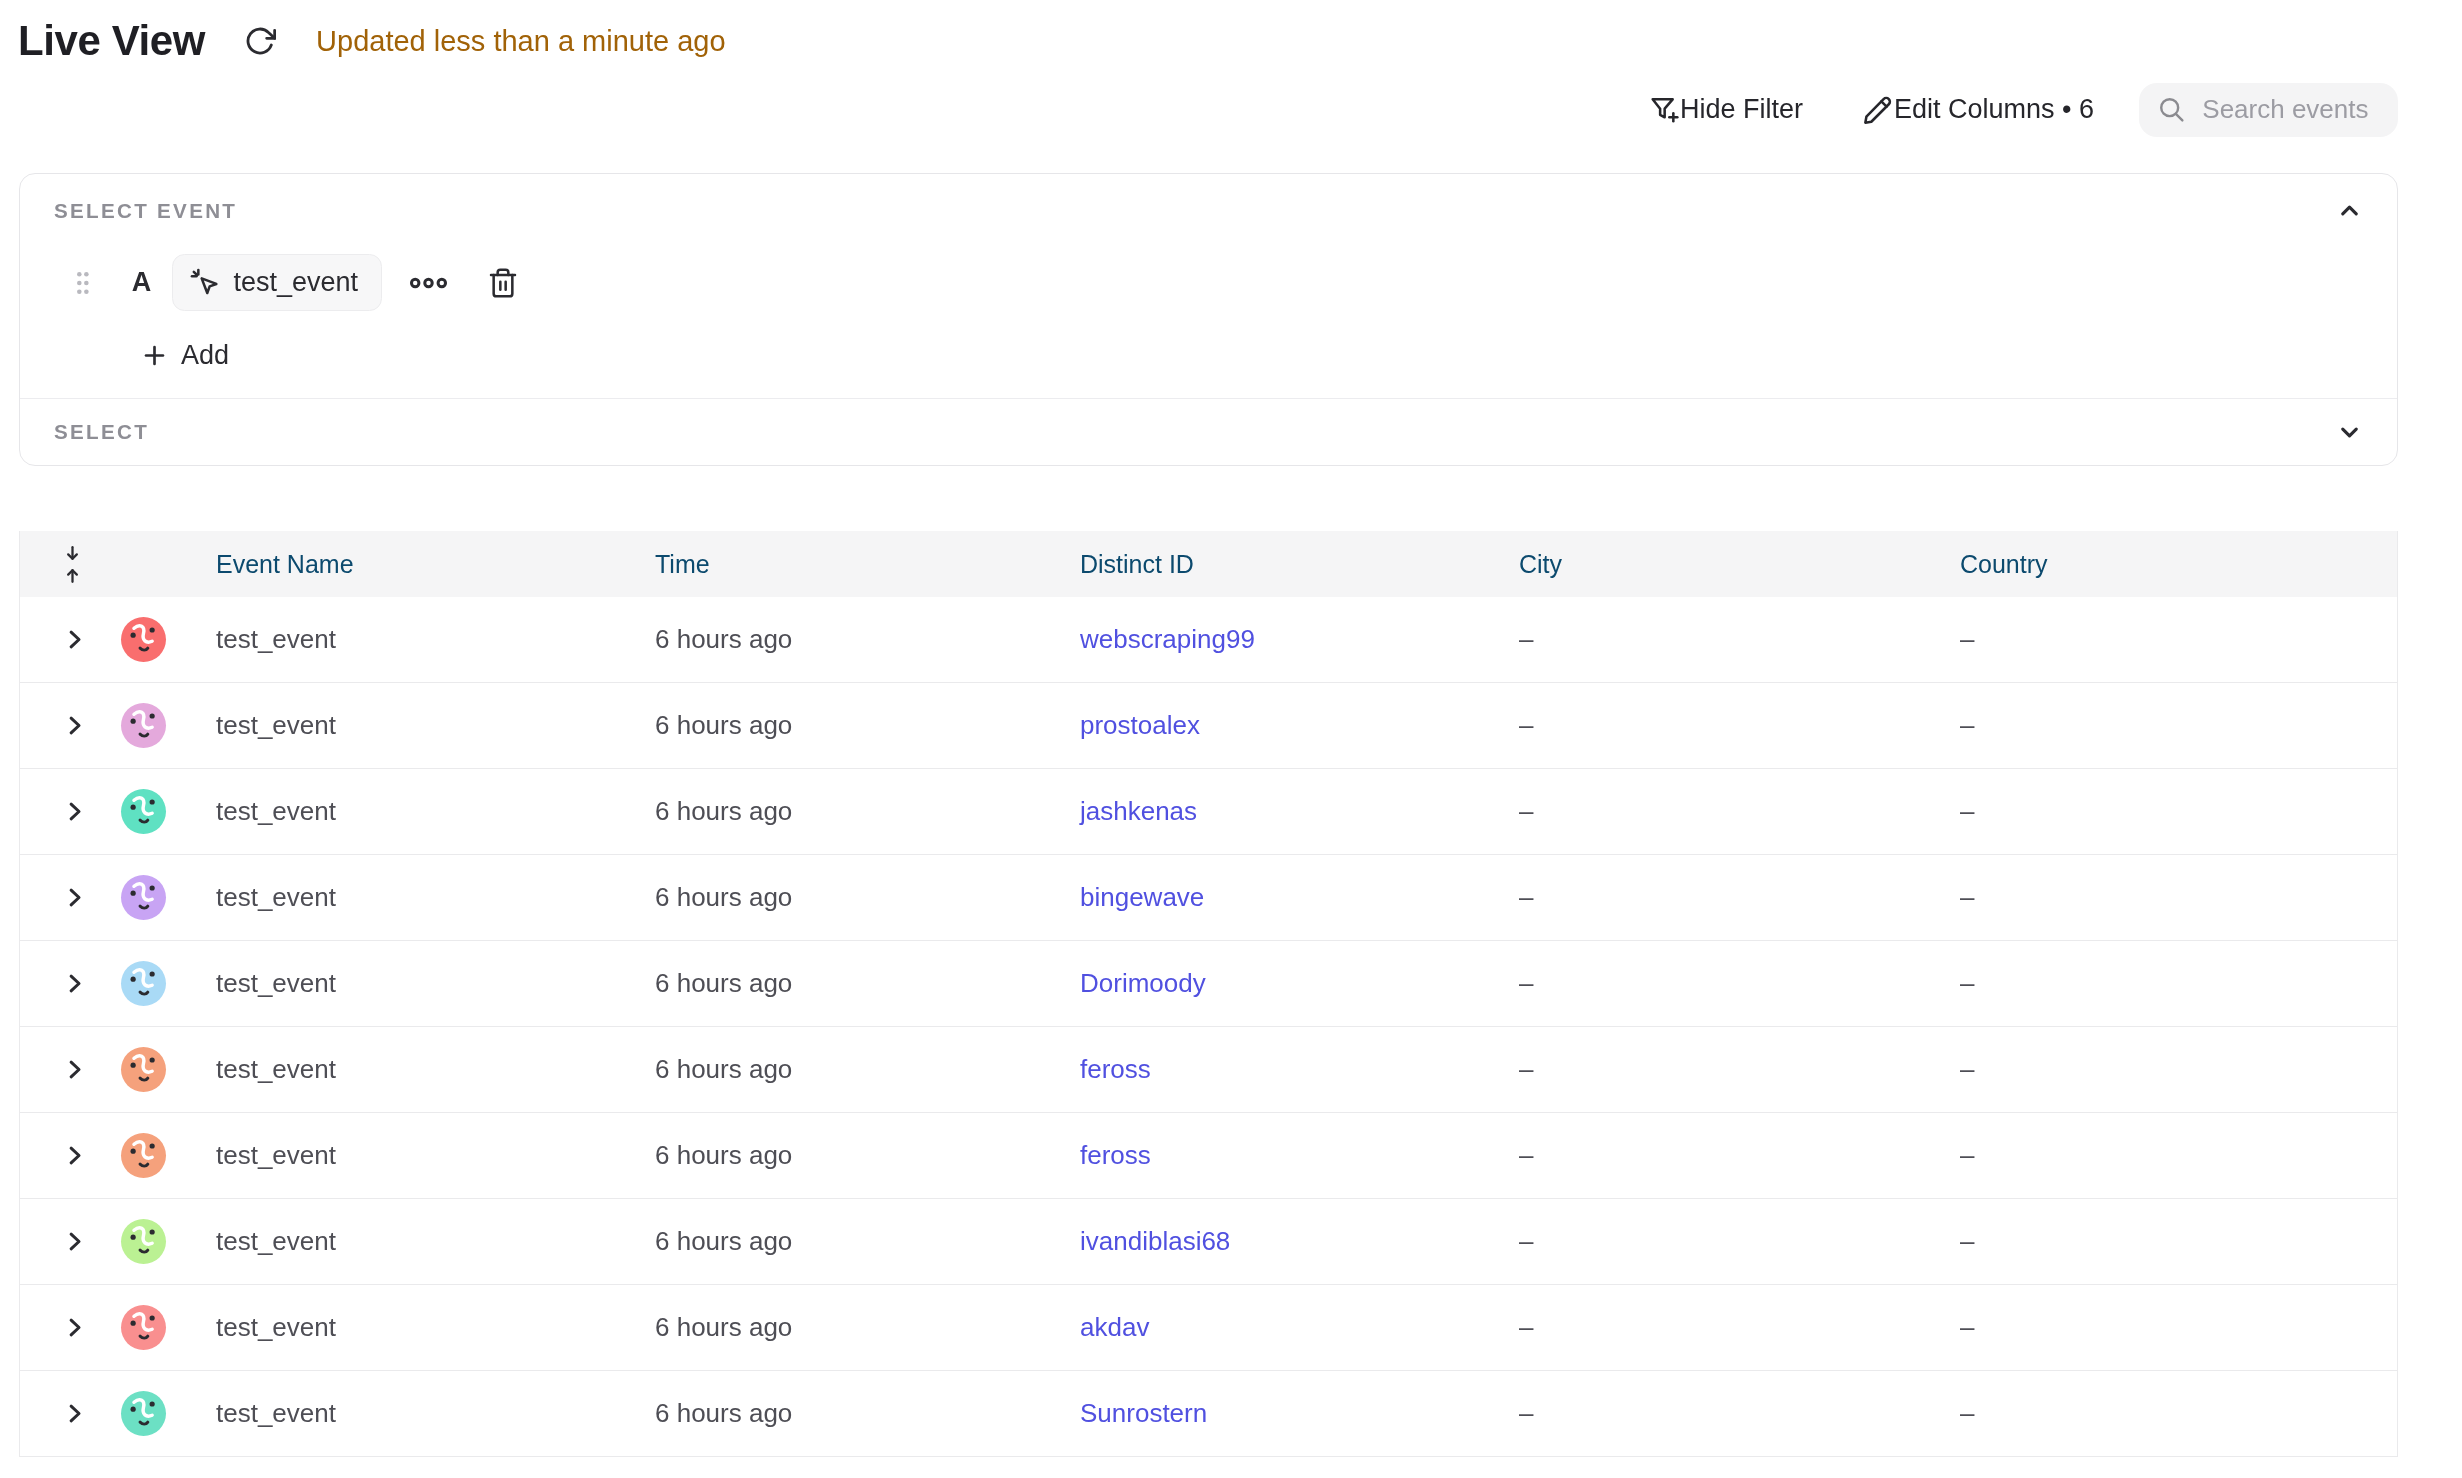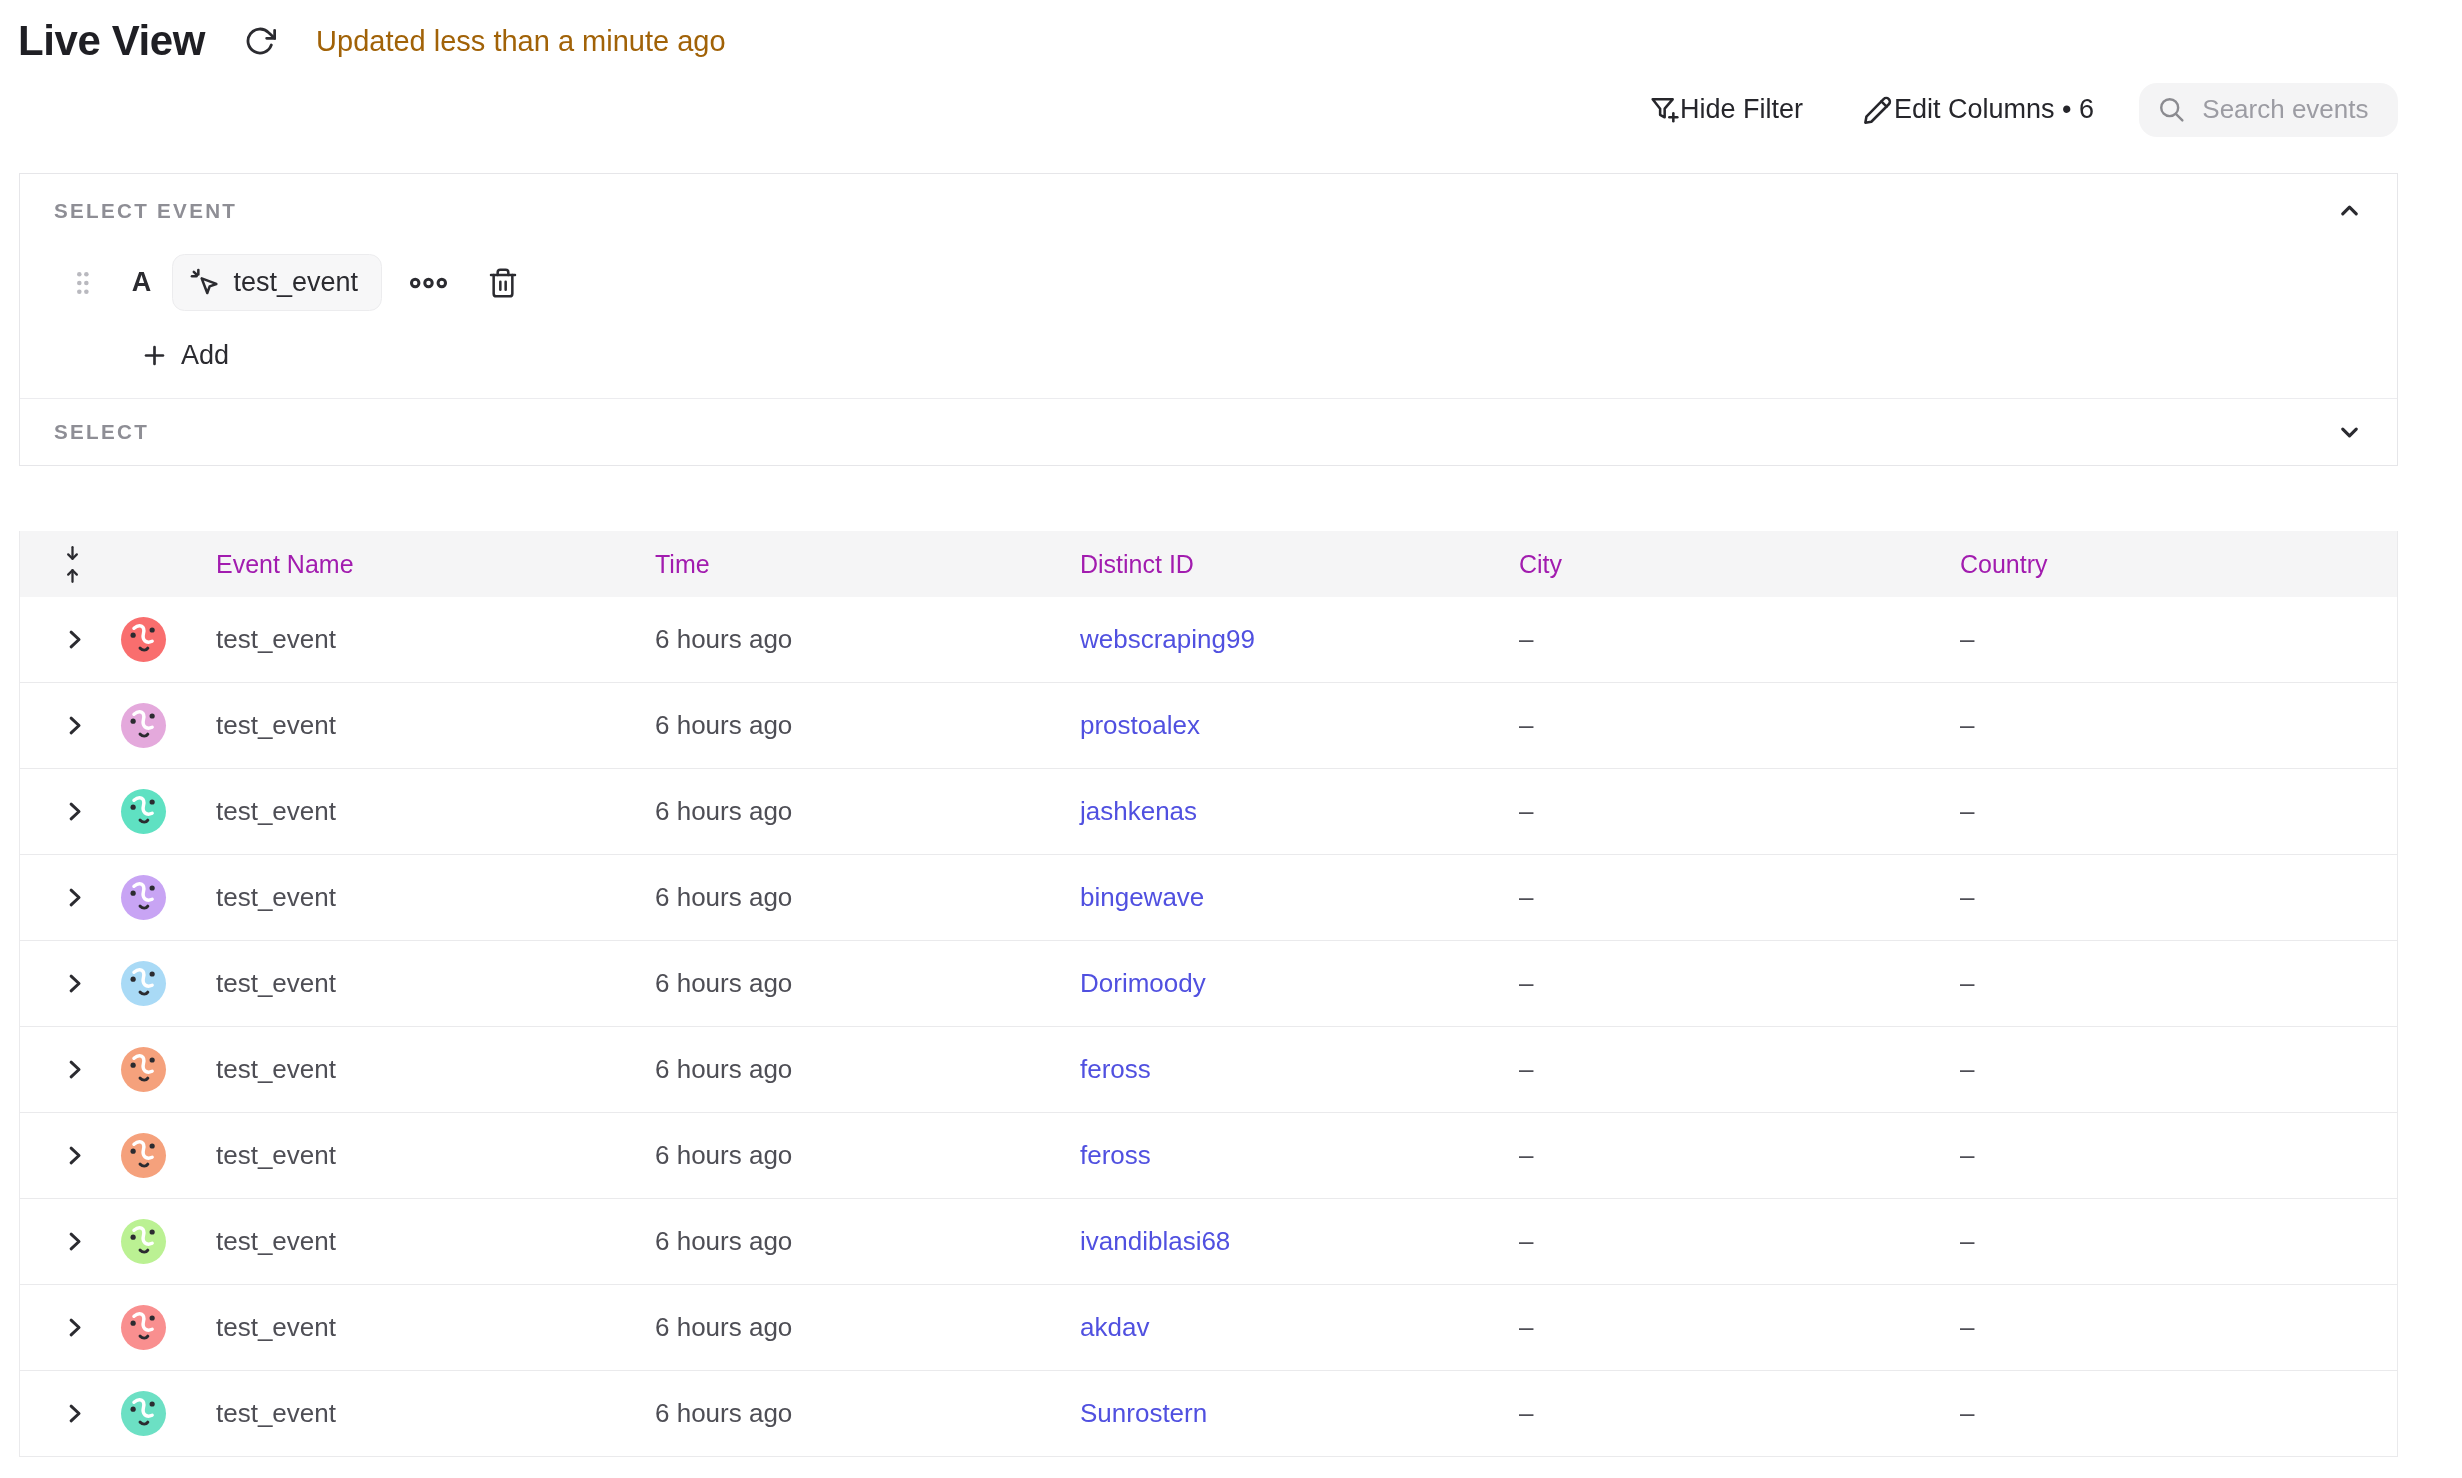--- a/index.html
+++ b/index.html
@@ -29,39 +29,39 @@
     background: #f4f4f5; border-radius: 18px;
     display: flex; align-items: center; padding: 0 16px 0 18px; gap: 14.3px;
   }
   .search-box input {
     border: none; background: transparent; outline: none;
     font-size: 26px; width: 100%; color: #26262b; font-family: inherit;
   }
   .search-box input::placeholder { color: #9c9ca3; }
 
   
-  .query-card { margin: 36px 64px 0 19px; border: 1.8px solid #e6e6e9; border-radius: 0; background: #fff; }
+  .query-card { margin: 36px 64px 0 19px; border: 1.8px solid #e6e6e9; border-radius: 16px; background: #fff; }
   .section-head { display: flex; justify-content: space-between; align-items: center; padding: 23px 34px 0 34px; }
   .section-label { font-size: 20.6px; font-weight: 700; letter-spacing: 2.3px; color: #8e8e95; }
   .event-row { display: flex; align-items: center; padding-left: 53px; margin-top: 30px; height: 57px; }
   .event-letter { margin-left: 38px; font-size: 27px; font-weight: 700; color: #2b2b30; width: 21.5px; text-align: center; }
   .event-chip {
     margin-left: 19.7px; display: flex; align-items: center; gap: 12.5px;
     background: #f7f7f8; border: 1.8px solid #ececee; border-radius: 12.5px;
     height: 57px; padding: 0 23px 0 16px; font-size: 27px; color: #2b2b30;
   }
   .more-btn { margin-left: 27px; }
   .delete-btn { margin-left: 39px; }
   .add-btn { display: flex; align-items: center; gap: 12px; margin: 29px 0 27px 120px; font-size: 27px; font-weight: 500; color: #2b2b30; }
   .filters-section { display: flex; align-items: center; justify-content: space-between; height: 67px; padding: 0 34px; border-top: 1.8px solid #ececef; }
 
   
   .events-table { margin: 65px 0 0 19px; width: 2379px; border-left: 1.8px solid #eaeaec; border-right: 1.8px solid #eaeaec; }
   .thead, .tr { display: grid; grid-template-columns: 101px 95px 439px 425px 439px 441px 1fr; align-items: center; }
-  .thead { height: 66px; background: #f5f5f6; font-size: 25px; color: #a21caf; }
+  .thead { height: 66px; background: #f5f5f6; font-size: 25px; color: #0c4a6e; }
   .tr { height: 86px; border-bottom: 1.8px solid #eaeaec; font-size: 26px; color: #4e4e55; background: #fff; }
   .cell-expander { display: flex; justify-content: flex-start; padding-left: 41px; }
   .avatar { width: 45px; height: 45px; border-radius: 50%; display: block; }
   .td-distinct a { text-decoration: none; font-size: 26px; color: var(--link-color, #5050e0); }
 </style>
 </head>
 <body>
 
 <header class="page-header">
   <h1 class="page-title">Live View</h1>

